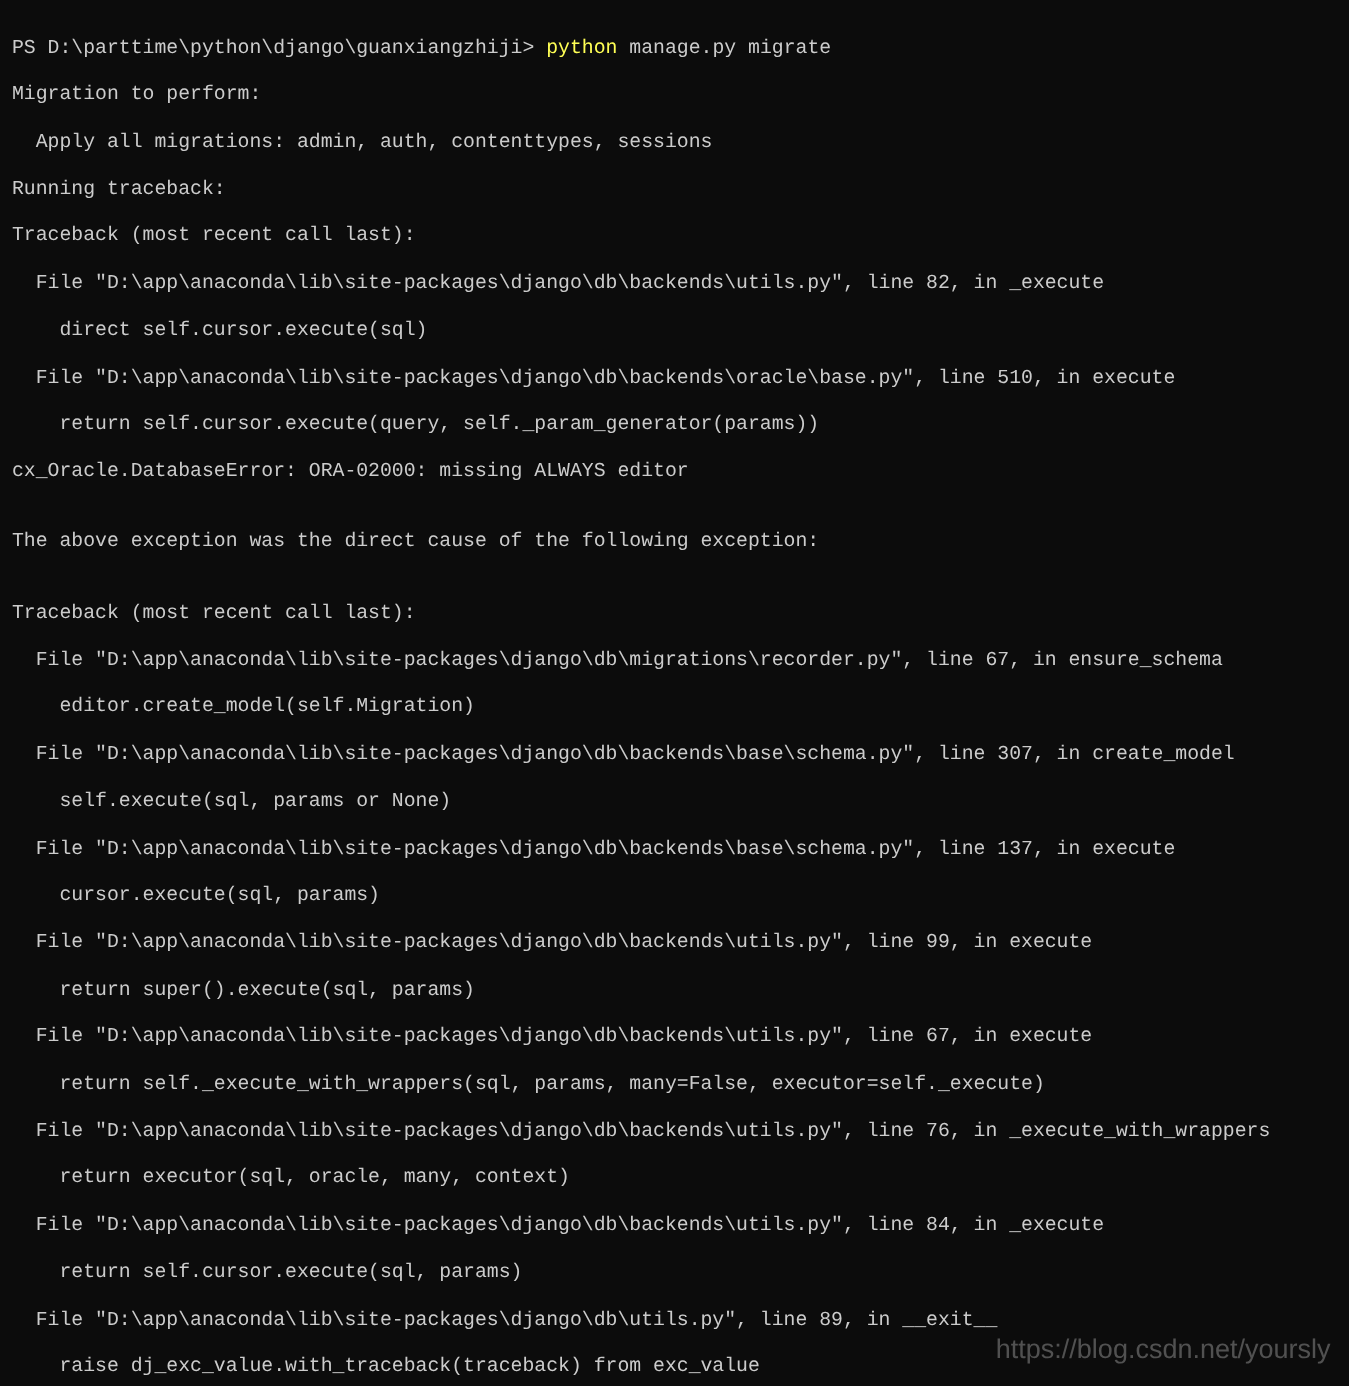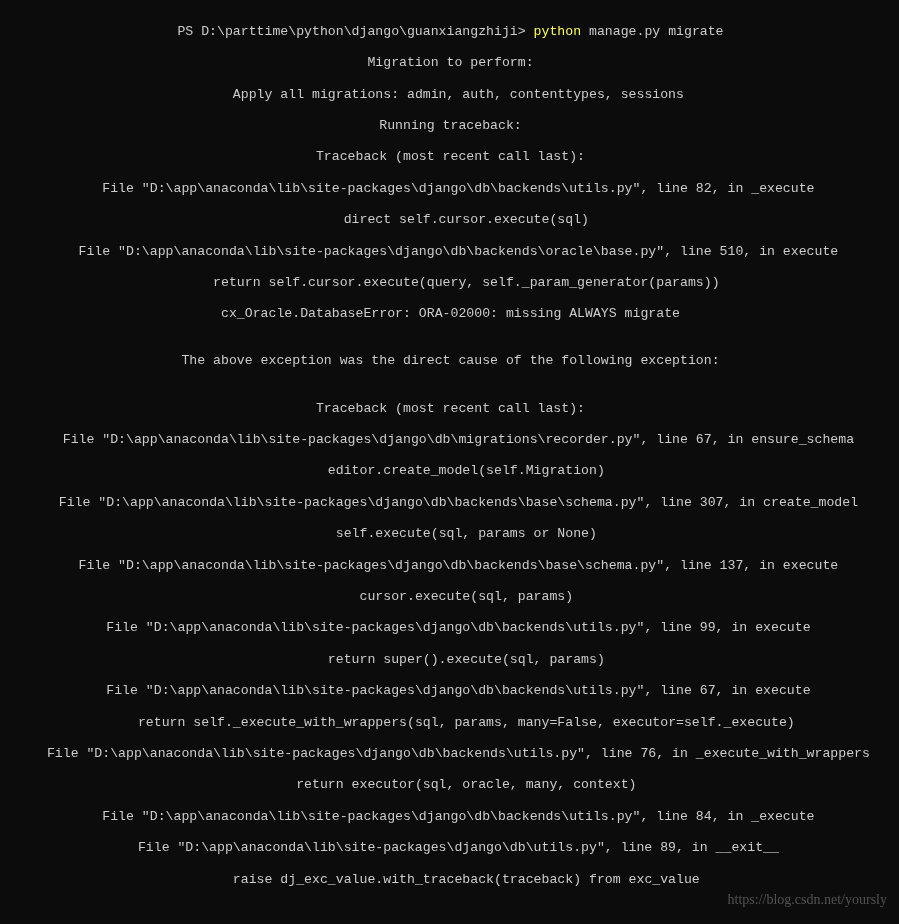--- a/index.html
+++ b/index.html
@@ -15,63 +15,64 @@
     overflow: hidden;
     position: relative;
   }
   .terminal {
     padding: 8px 6px 6px 8px;
     white-space: pre;
   }
   .ps-prompt { color: #cccccc; }
   .cmd-python { color: #ffff55; }
   .cmd-arg { color: #cccccc; }
-  .line { display: block; text-align: center; }
+  .line { display: block; }
   .watermark {
     position: absolute;
     right: 12px;
     bottom: 16px;
     color: #8a8a8a;
     opacity: 0.55;
-    font-size: 14px;
-    font-family: Liberation Serif, serif;
+    font-size: 18px;
+    font-family: Liberation Sans, sans-serif;
     pointer-events: none;
   }
 </style>
 </head>
 <body>
 
 <div class="terminal">
 <span class="line"><span class="ps-prompt">PS D:\parttime\python\django\guanxiangzhiji&gt;</span> <span class="cmd-python">python</span> <span class="cmd-arg">manage.py migrate</span></span>
 <span class="line">Migration to perform:</span>
 <span class="line">  Apply all migrations: admin, auth, contenttypes, sessions</span>
 <span class="line">Running traceback:</span>
 <span class="line">Traceback (most recent call last):</span>
 <span class="line">  File "D:\app\anaconda\lib\site-packages\django\db\backends\utils.py", line 82, in _execute</span>
 <span class="line">    direct self.cursor.execute(sql)</span>
 <span class="line">  File "D:\app\anaconda\lib\site-packages\django\db\backends\oracle\base.py", line 510, in execute</span>
 <span class="line">    return self.cursor.execute(query, self._param_generator(params))</span>
-<span class="line">cx_Oracle.DatabaseError: ORA-02000: missing ALWAYS migrate</span>
+<span class="line">cx_Oracle.DatabaseError: ORA-02000: missing ALWAYS editor</span>
 <span class="line"></span>
 <span class="line">The above exception was the direct cause of the following exception:</span>
 <span class="line"></span>
 <span class="line">Traceback (most recent call last):</span>
 <span class="line">  File "D:\app\anaconda\lib\site-packages\django\db\migrations\recorder.py", line 67, in ensure_schema</span>
 <span class="line">    editor.create_model(self.Migration)</span>
 <span class="line">  File "D:\app\anaconda\lib\site-packages\django\db\backends\base\schema.py", line 307, in create_model</span>
 <span class="line">    self.execute(sql, params or None)</span>
 <span class="line">  File "D:\app\anaconda\lib\site-packages\django\db\backends\base\schema.py", line 137, in execute</span>
 <span class="line">    cursor.execute(sql, params)</span>
 <span class="line">  File "D:\app\anaconda\lib\site-packages\django\db\backends\utils.py", line 99, in execute</span>
 <span class="line">    return super().execute(sql, params)</span>
 <span class="line">  File "D:\app\anaconda\lib\site-packages\django\db\backends\utils.py", line 67, in execute</span>
 <span class="line">    return self._execute_with_wrappers(sql, params, many=False, executor=self._execute)</span>
 <span class="line">  File "D:\app\anaconda\lib\site-packages\django\db\backends\utils.py", line 76, in _execute_with_wrappers</span>
 <span class="line">    return executor(sql, oracle, many, context)</span>
 <span class="line">  File "D:\app\anaconda\lib\site-packages\django\db\backends\utils.py", line 84, in _execute</span>
+<span class="line">    return self.cursor.execute(sql, params)</span>
 <span class="line">  File "D:\app\anaconda\lib\site-packages\django\db\utils.py", line 89, in __exit__</span>
 <span class="line">    raise dj_exc_value.with_traceback(traceback) from exc_value</span>
 
 
 
 
 <span class="line"></span>
 
 <span class="line"></span>
 

